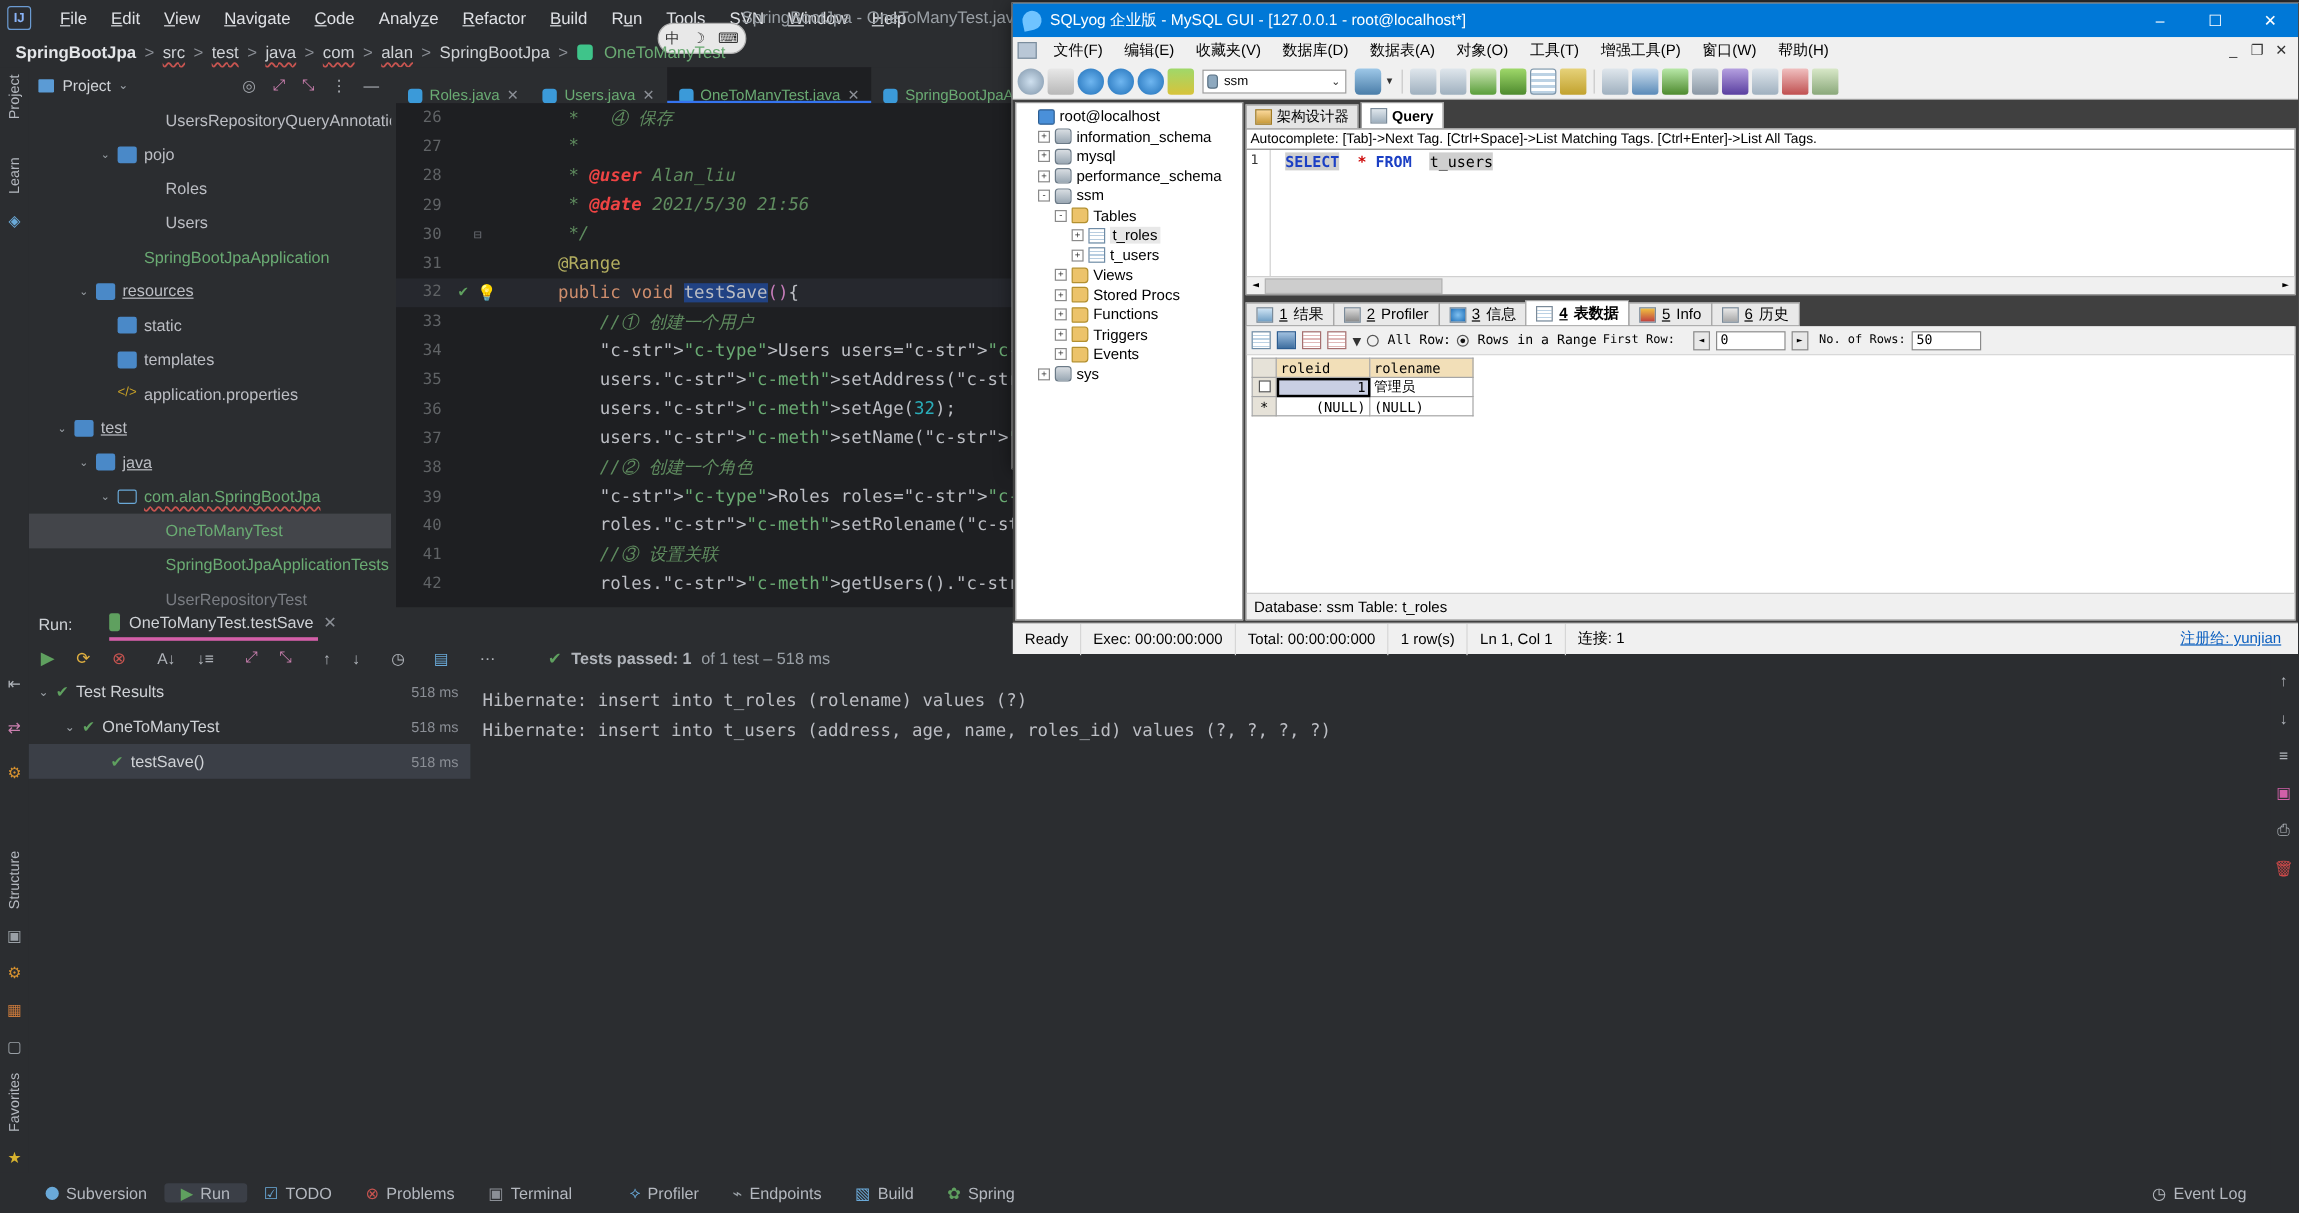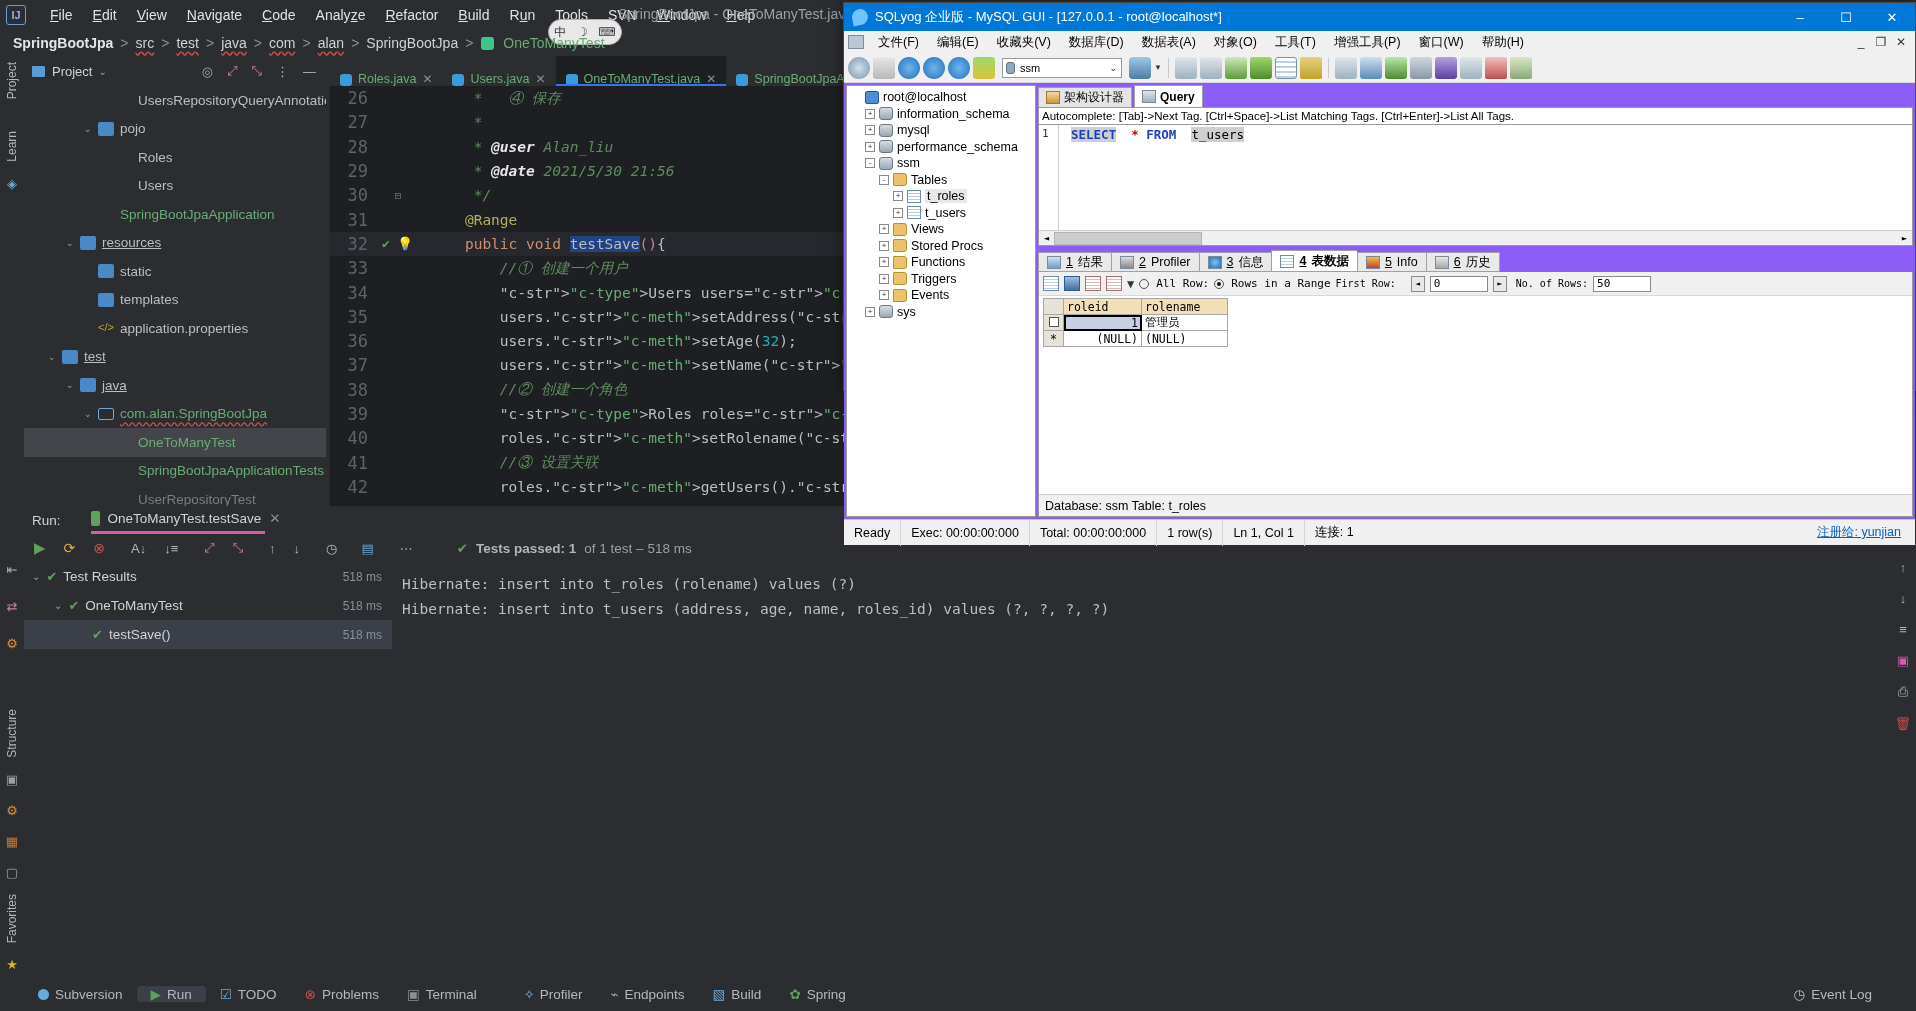--- a/index.html
+++ b/index.html
@@ -74,26 +74,26 @@
   .ed-tab .cls { color:#6aab73; }
   .ed-tab .x { color:#8b8f96; font-size:12px; }
 
   
   .editor { position:absolute; left:330px; top:86px; width:1562px; height:420px;
       background:#1e1f22; font-family:"DejaVu Sans Mono", monospace; font-size:14.5px;
       overflow:hidden; }
   .eline { display:flex; align-items:center; height:24.3px; white-space:pre; }
   .eline.cur { background:#26282e; }
   .gut { width:46px; text-align:right; color:#606366; padding-right:8px; flex:none;
-      font-size:17px; }
+      font-size:13px; }
   .gut2 { width:44px; flex:none; display:flex; align-items:center; justify-content:center;
       color:#5f8f5f; font-size:13px; }
   .code { padding-left:10px; }
   .c-com { color:#5f8c5f; font-style:italic; }
-  .c-tag { color:#e5e5e5; font-style:italic; font-weight:bold; }
+  .c-tag { color:#ef4444; font-style:italic; font-weight:bold; }
   .c-ann { color:#b3ae60; }
   .c-kw  { color:#cf8e6d; }
   .c-kw2 { color:#c77dbb; }
   .c-str { color:#6aab73; }
   .c-num { color:#2aacb8; }
   .c-plain{ color:#bcbec4; }
   .c-sel { background:#214283; color:#bcbec4; }
 
   
   .marks { position:absolute; right:24px; top:86px; width:14px; height:420px; }
@@ -158,21 +158,21 @@
   .sq-toolbar { height:30px; background:#f0f0f0; display:flex; align-items:center;
       gap:3px; padding:0 4px; border-bottom:1px solid #d8d8d8; }
   .tb { width:22px; height:22px; border-radius:3px; position:relative; }
   .dbsel { width:120px; height:20px; background:#fff; border:1px solid #9b9b9b;
       display:flex; align-items:center; font-size:11px; padding-left:3px; margin:0 4px; }
   .dbsel .cyl { width:9px;height:12px;background:#8ea9bf;border-radius:3px;margin-right:5px;
       border:1px solid #5a7183;}
   .dbsel .arrow { margin-left:auto; font-size:9px; padding-right:4px; color:#333; }
   .tbsep { width:1px; height:20px; background:#c8c8c8; margin:0 3px; }
 
-  .sq-body { display:flex; height:436px; background:#8b5cf6; padding:2px; gap:2px; }
+  .sq-body { display:flex; height:436px; background:#404040; padding:2px; gap:2px; }
   .sq-tree { width:190px; background:#fff; border:1px solid #9b9b9b; overflow:hidden;
       font-size:12.5px; padding-top:3px; }
   .sq-node { display:flex; align-items:center; height:16.5px; white-space:nowrap; }
   .exp { width:10px;height:10px;border:1px solid #8a8a8a;background:#fff; font-size:8px;
       line-height:8px; text-align:center; color:#333; margin-right:4px; flex:none; }
   .exp.none { border:none; background:none; }
   .sq-node .ic { width:14px; height:13px; margin-right:4px; flex:none; }
   .ic-db { background:linear-gradient(#d8dde2,#9aa8b4); border:1px solid #6b7a87; border-radius:3px;}
   .ic-srv { background:#4a90d9; border:1px solid #2c5d91; border-radius:2px; }
   .ic-fold { background:#ecc36a; border:1px solid #b3902f; border-radius:1px 3px 3px 1px; }

